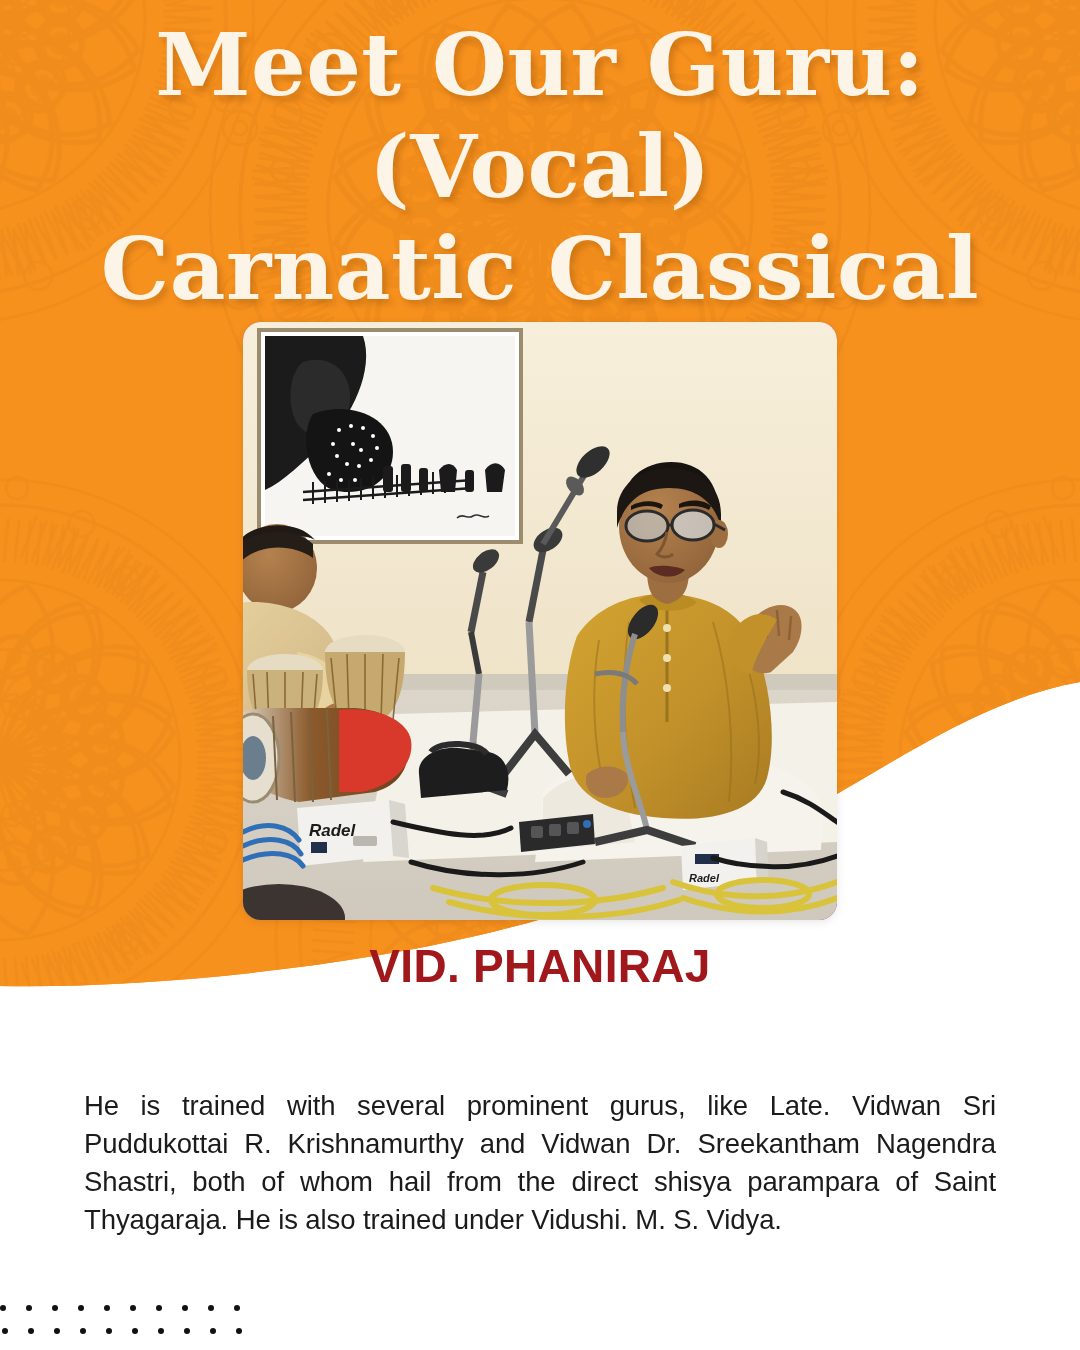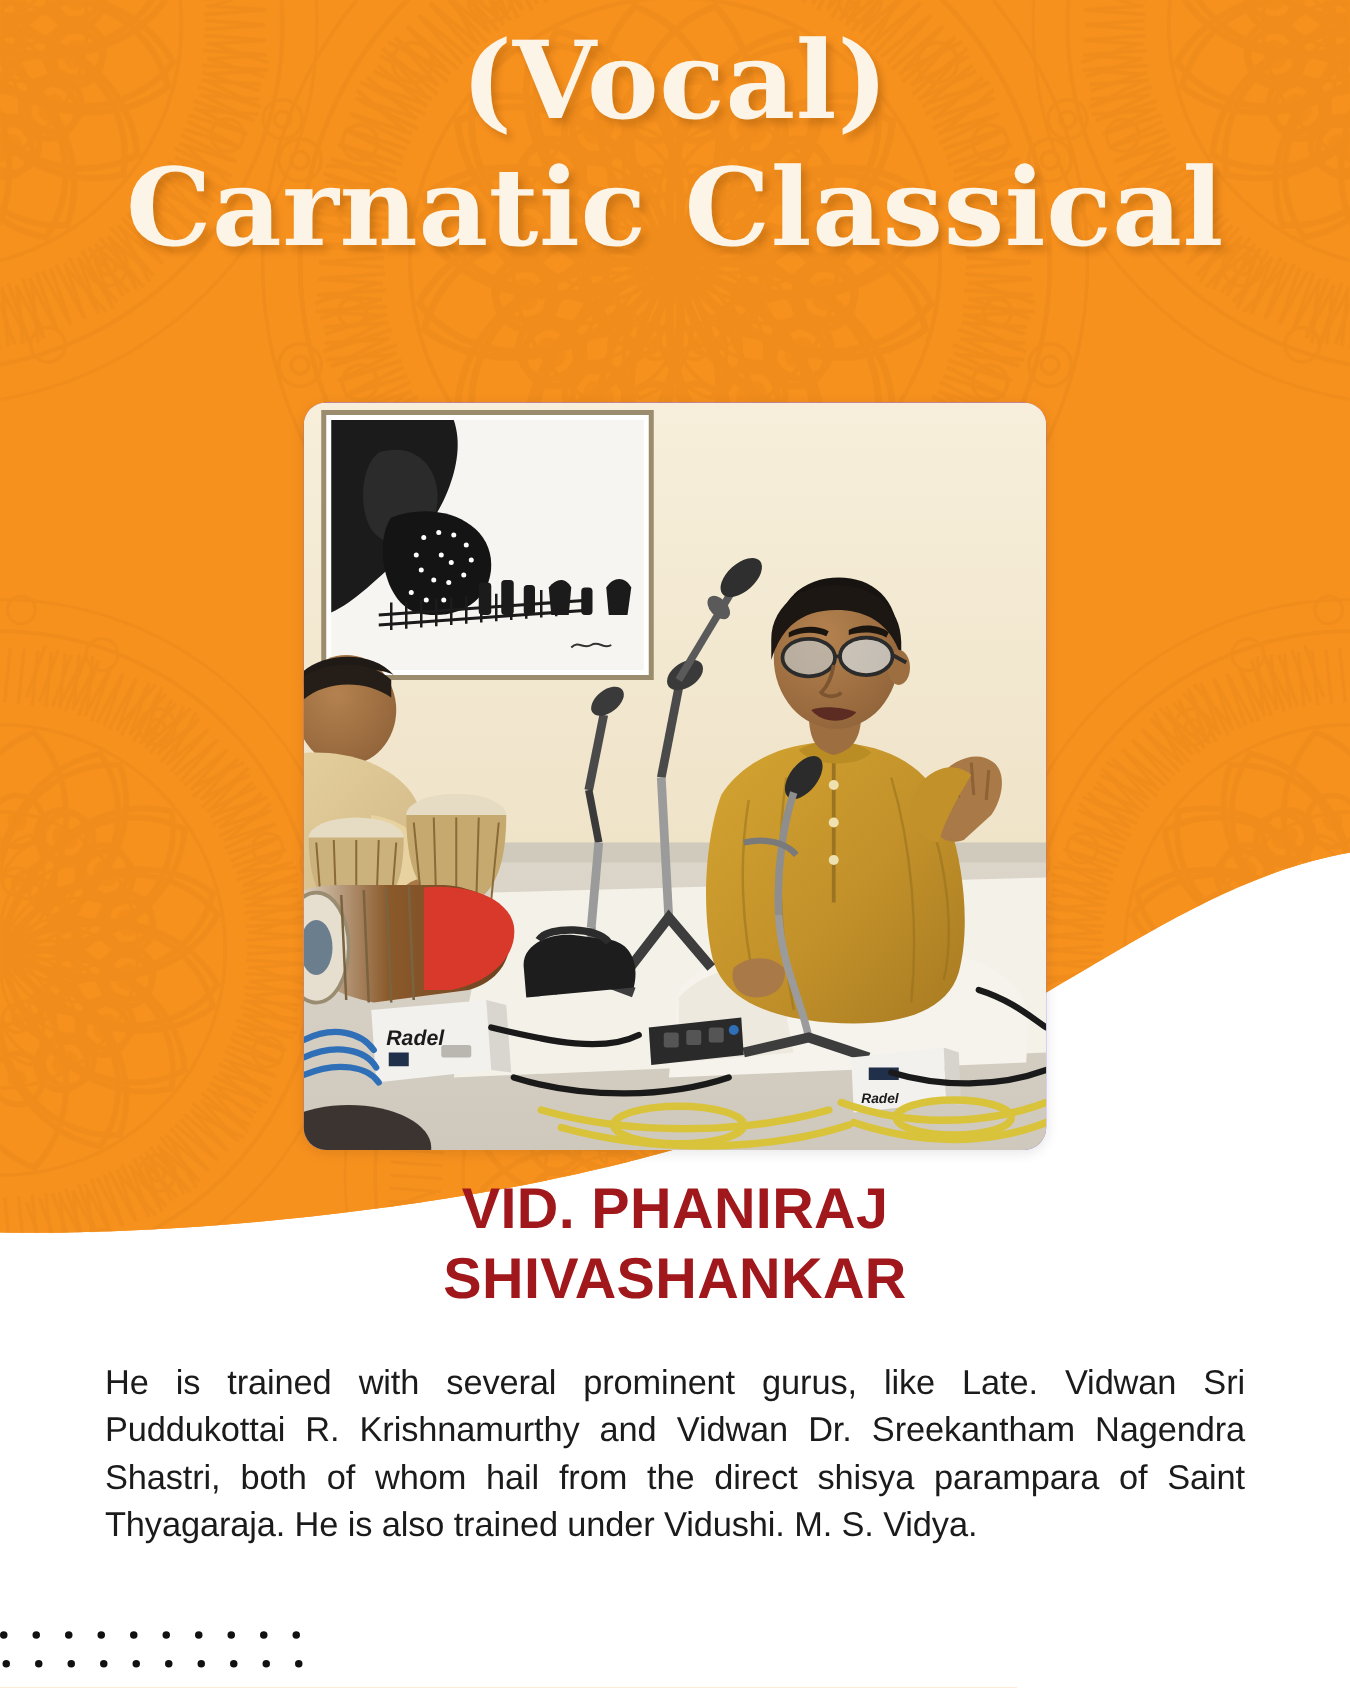--- a/index.html
+++ b/index.html
@@ -68,21 +68,21 @@
   .photo-frame {
     position: absolute;
     left: 243px;
     top: 322px;
     width: 594px;
     height: 598px;
     border-radius: 18px;
     overflow: hidden;
     z-index: 6;
     box-shadow: 0 2px 10px rgba(0,0,0,0.10);
-    background: #8b5cf6;
+    background: #be185d;
   }
   .photo-frame svg { display: block; width: 594px; height: 598px; }
 
   
   .name-block {
     position: absolute;
     left: 0;
     top: 938px;
     width: 1080px;
     text-align: center;
@@ -252,20 +252,21 @@
           <g transform="translate(660,1060) scale(0.8)">
             <use href="#mandala-quarter"></use>
             <use href="#mandala-quarter" transform="scale(-1,1)"></use>
           </g>
         </g>
       </svg>
     </div>
   </div>
 
   <div class="title-block">
+    <div class="title-line">Meet Our Guru:</div>
     <div class="title-line">(Vocal)</div>
     <div class="title-line">Carnatic Classical</div>
   </div>
 
   <div class="photo-frame">
     <svg viewBox="0 0 594 598" xmlns="http://www.w3.org/2000/svg">
       <defs>
         <linearGradient id="wallG" x1="0" y1="0" x2="0" y2="1">
           <stop offset="0%" stop-color="#F7EFDB"></stop>
           <stop offset="100%" stop-color="#EFE3C8"></stop>
@@ -543,21 +544,20 @@
       </g>
 
       <ellipse cx="36" cy="596" rx="66" ry="34" fill="#2a2420" opacity="0.9"></ellipse>
 
       <rect x="0" y="0" width="594" height="598" fill="none"></rect>
     </svg>
   </div>
 
   <div class="name-block">
     <div class="name-line">VID. PHANIRAJ</div>
-    <div class="name-line">SHIVASHANKAR</div>
   </div>
 
   <p class="bio">He is trained with several prominent gurus, like Late. Vidwan Sri Puddukottai R. Krishnamurthy and Vidwan Dr. Sreekantham Nagendra Shastri, both of whom hail from the direct shisya parampara of Saint Thyagaraja. He is also trained under Vidushi. M. S. Vidya.</p>
 
   <div class="dot-grid">
     <div class="dot-row">
       <span class="dot"></span>
       <span class="dot"></span>
       <span class="dot"></span>
       <span class="dot"></span>

